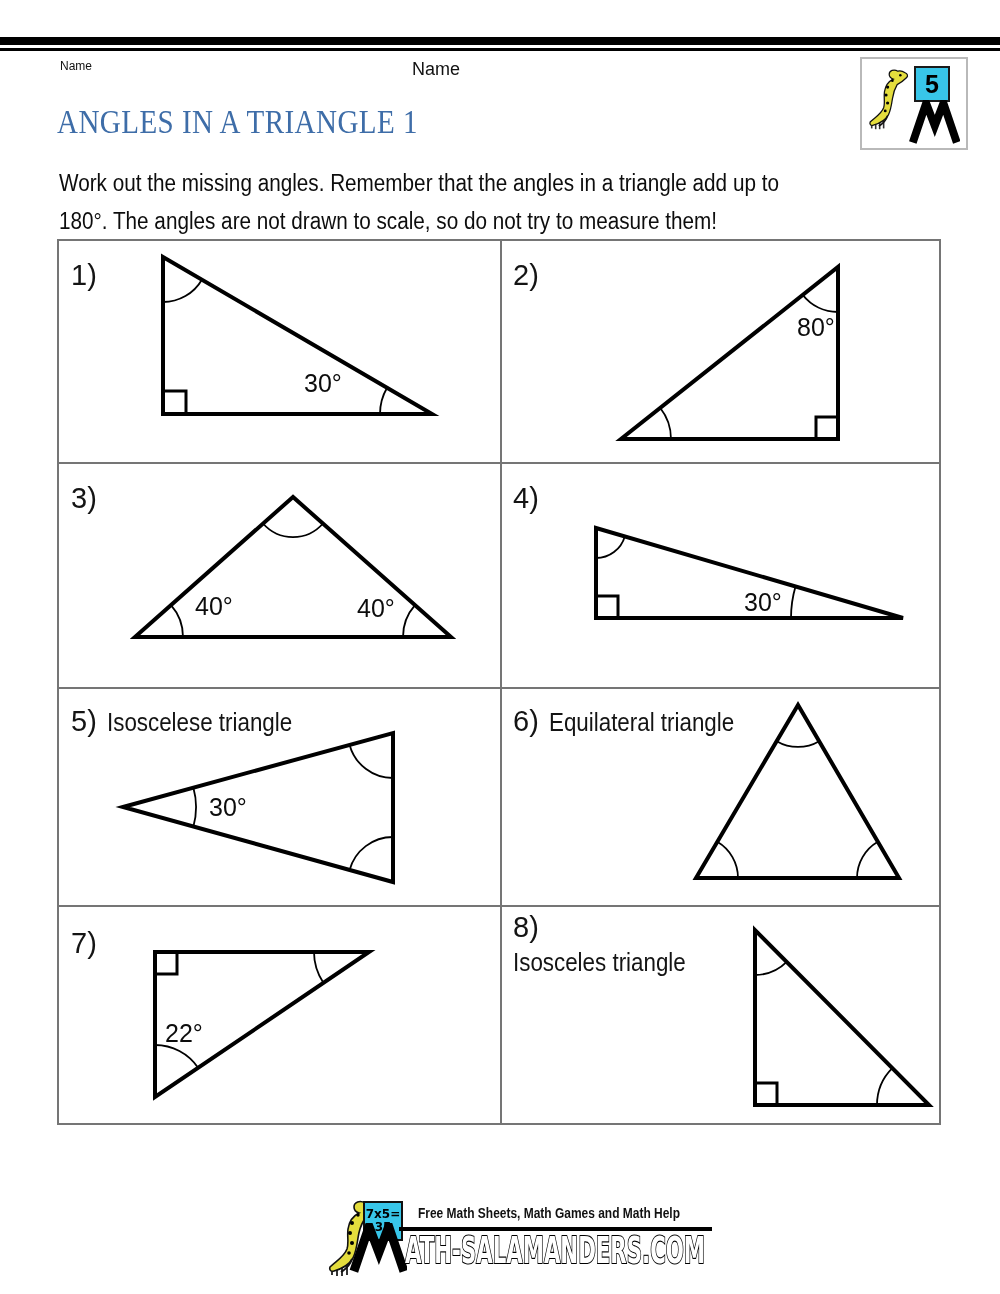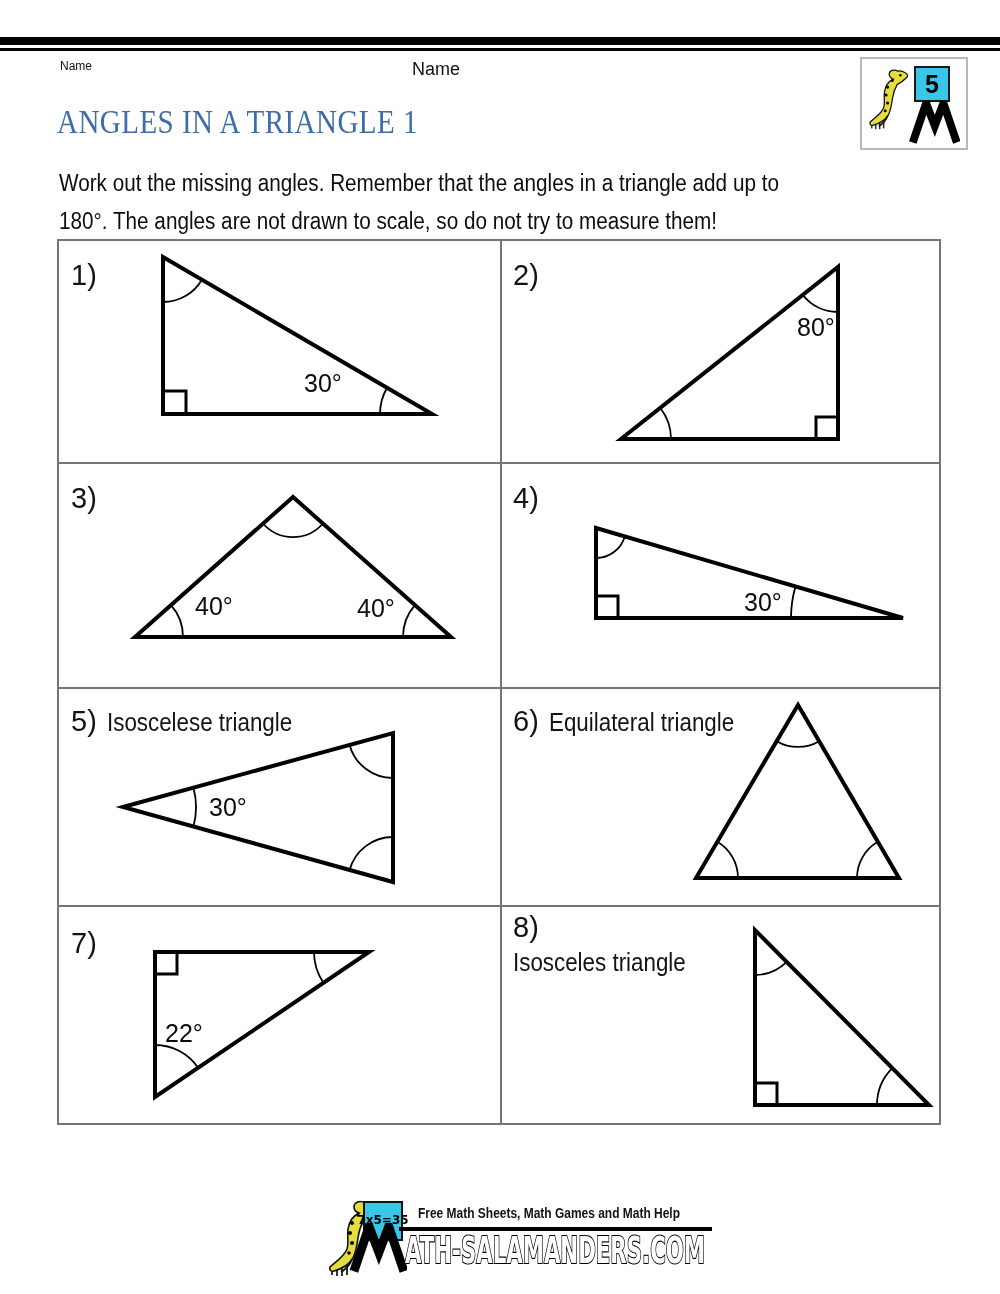--- a/index.html
+++ b/index.html
@@ -54,21 +54,21 @@
   .numrow .num{position:static;}
   .caption{font-size:26px;display:inline-block;transform:scaleX(.86);transform-origin:0 70%;white-space:nowrap;color:#141414;}
   .cap-block{position:absolute;text-decoration:underline;}
   .angle{position:absolute;font-size:25px;color:#0c0c0c;white-space:nowrap;}
   
   .footer-logo{left:325px;top:1197px;width:395px;height:84px;}
   .f-sala{position:absolute;left:0;top:2px;}
   .f-board{
     position:absolute;left:38px;top:4px;width:36px;height:36px;background:var(--board-cyan);
     border:2.5px solid #111;color:#000;font-weight:bold;font-size:12px;line-height:1.1;
-    display:flex;flex-direction:row;align-items:center;justify-content:center;
+    display:flex;flex-direction:column;align-items:center;justify-content:center;
     font-family:"DejaVu Sans",sans-serif;
   }
   .f-m{position:absolute;left:24px;top:26px;}
   .f-tagline{position:absolute;left:93px;top:5px;}
   .f-line{position:absolute;left:74px;top:30px;width:313px;height:3.5px;background:#000;}
   .f-wordmark{position:absolute;left:80px;top:33px;}
 </style>
 </head>
 <body>
 

